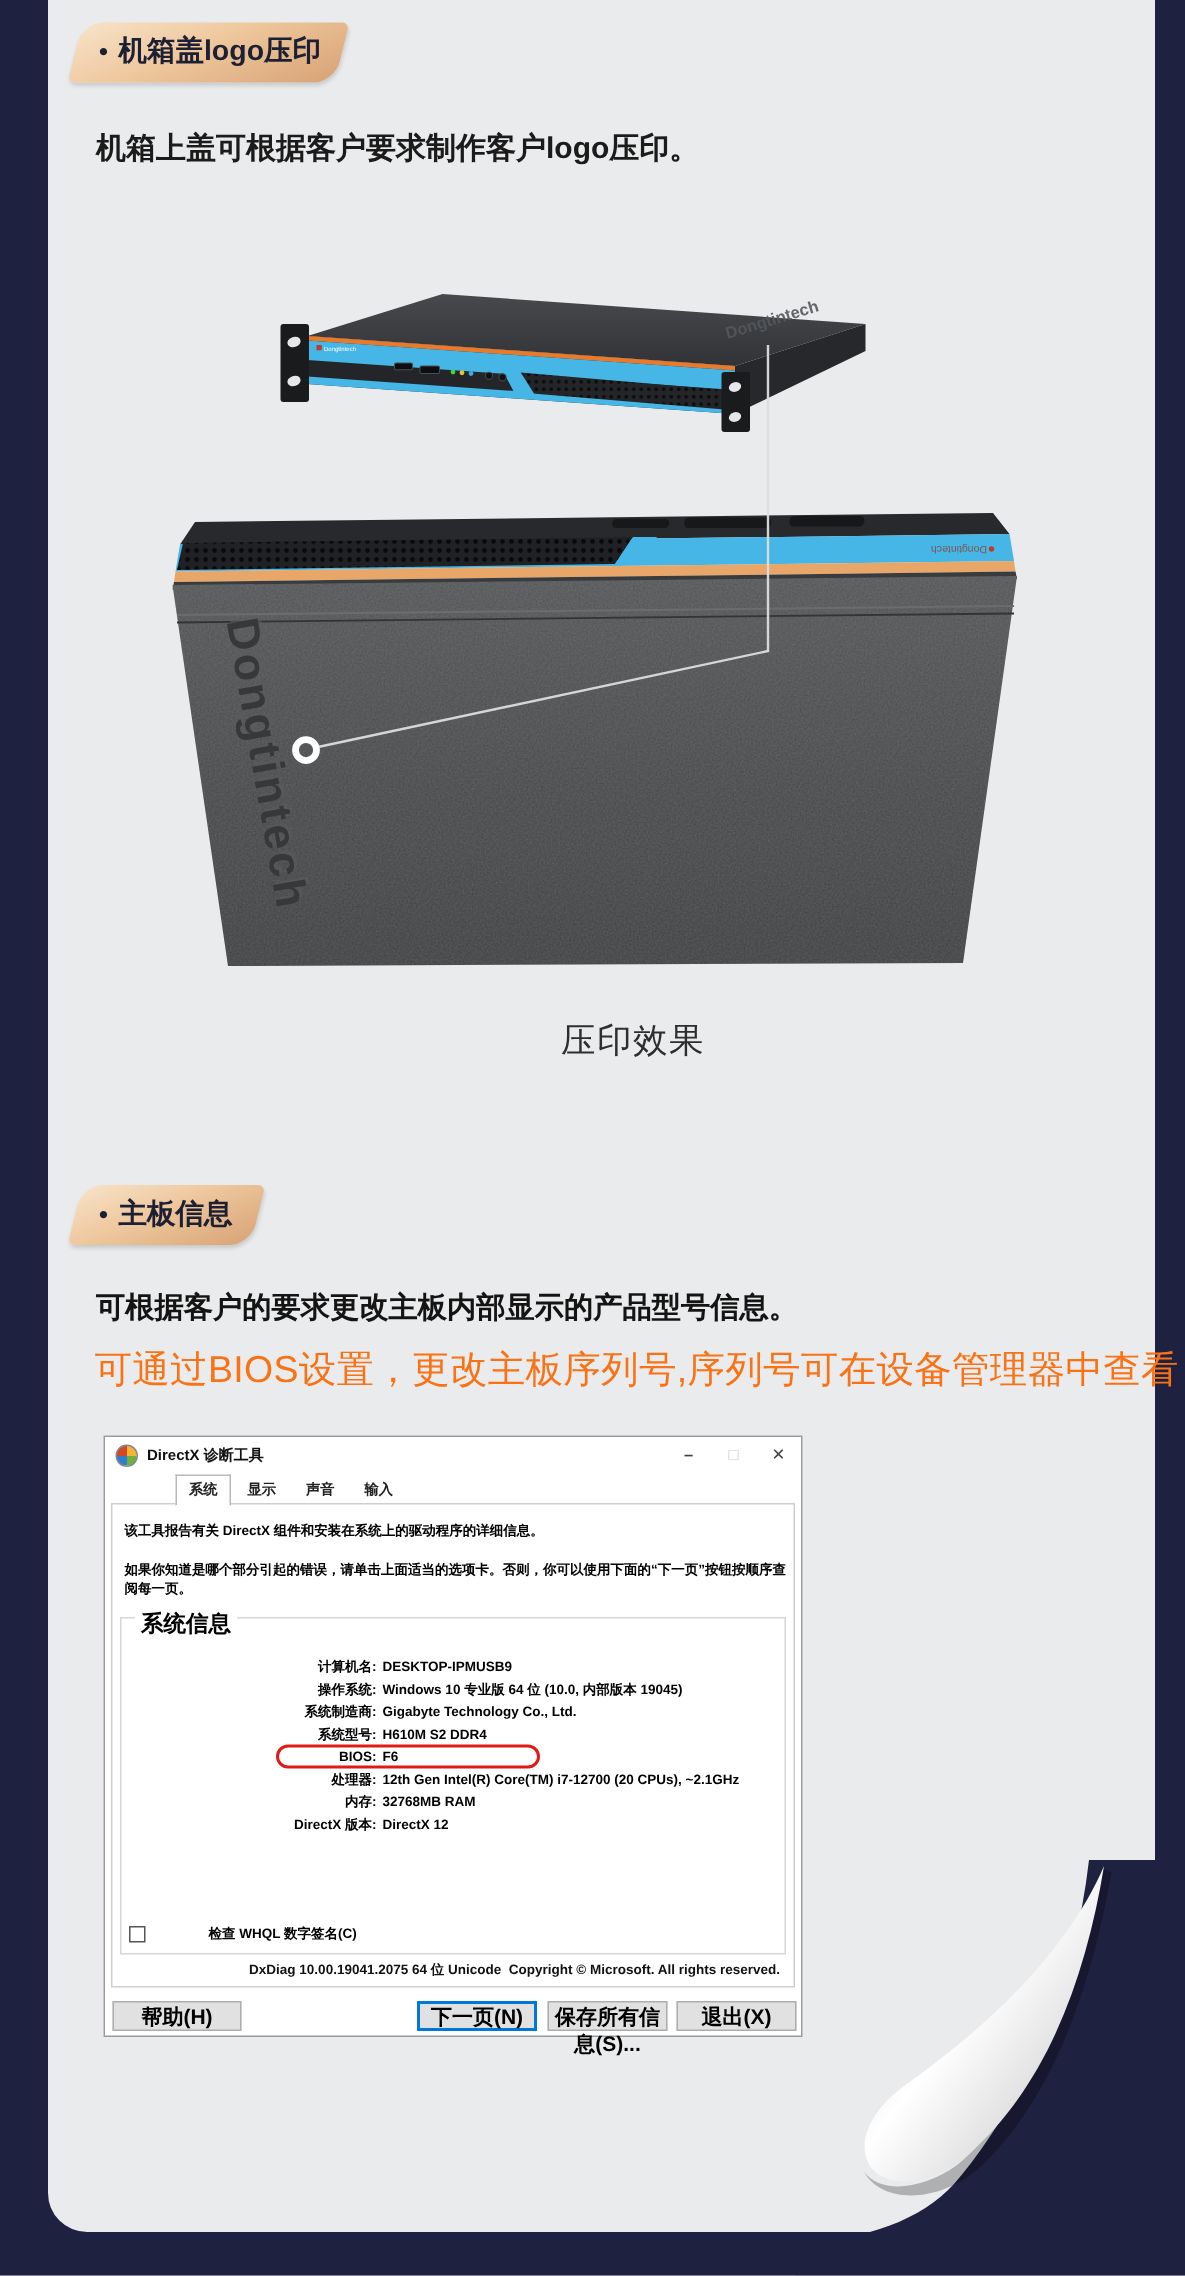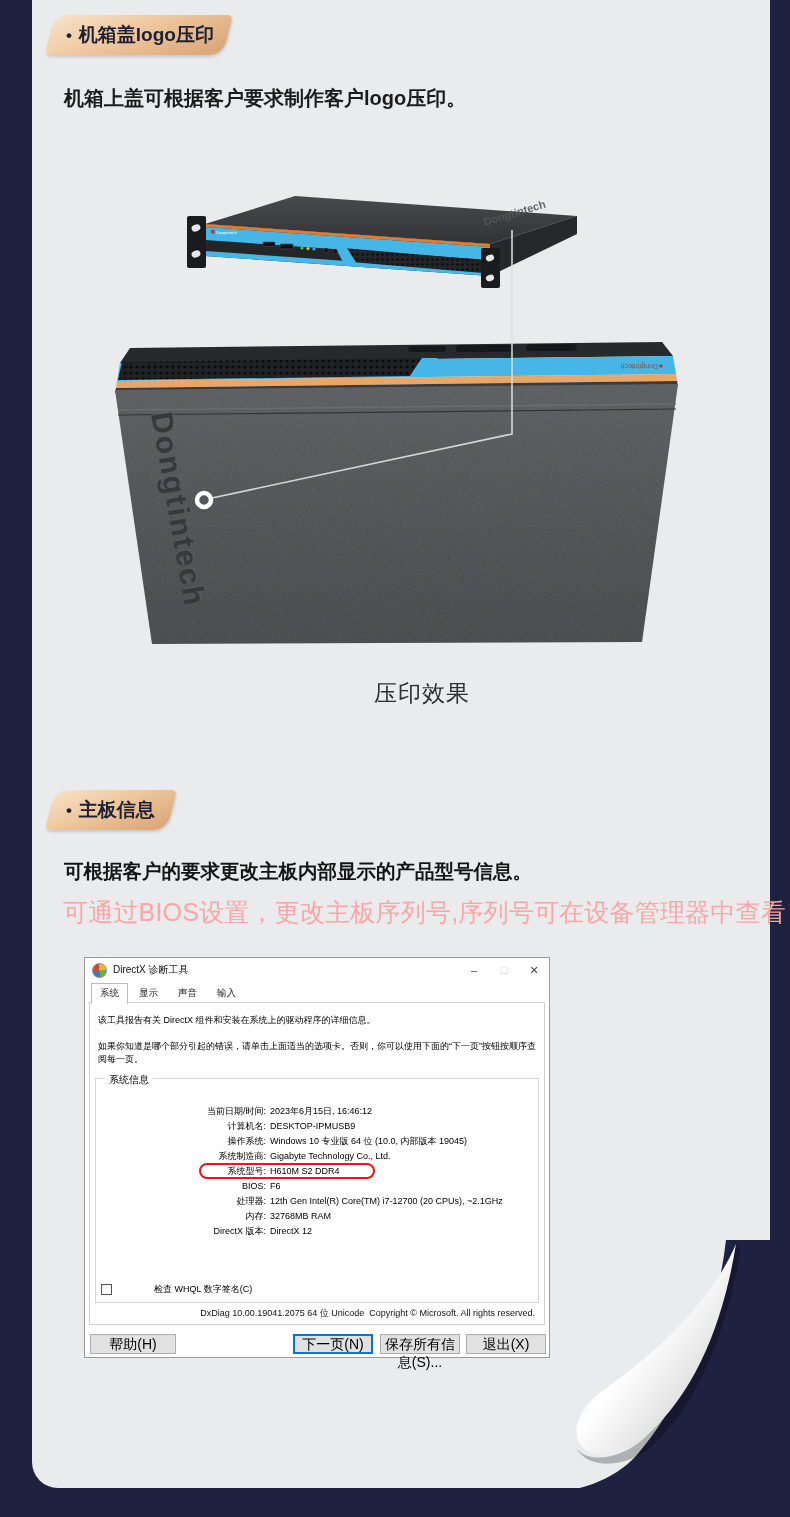--- a/index.html
+++ b/index.html
@@ -26,44 +26,44 @@
   .badge .badge-inner{
     display:block;transform:skewX(14deg);
     font-size:19px;font-weight:700;color:#1d1f33;
     line-height:40px;padding-left:16px;white-space:nowrap;
   }
   .badge .bullet{margin-right:7px;font-size:17px;}
   .s1-desc{position:absolute;left:64px;top:85px;font-size:20px;font-weight:700;color:#1b1b1b;text-align:center;}
   .caption{position:absolute;left:32px;top:678px;width:780px;text-align:center;
     font-size:23px;color:#2e2e2e;letter-spacing:1px;}
   .s2-line1{position:absolute;left:64px;top:858px;font-size:19.5px;font-weight:700;color:#141414;}
-  .s2-line2{position:absolute;left:63px;top:896px;font-size:25px;font-weight:400;color:#fca5a5;letter-spacing:0.2px;}
+  .s2-line2{position:absolute;left:63px;top:896px;font-size:25px;font-weight:400;color:#f97316;letter-spacing:0.2px;}
 
   
   .dxwin{
-    position:absolute;left:84px;top:957px;width:466px;height:401px;
+    position:absolute;left:69px;top:957px;width:466px;height:401px;
     background:#ffffff;border:1px solid #9a9a9a;box-sizing:border-box;
-    font-size:9px;color:#000;
+    font-size:9px;color:#000;font-weight:bold;
   }
   .dx-titlebar{position:absolute;left:0;top:0;right:0;height:24px;display:flex;align-items:center;padding-left:7px;}
   .dx-appicon{width:13px;height:13px;border-radius:50%;margin-right:6px;flex:0 0 auto;
     background:conic-gradient(#f2b632 0 90deg,#6fb13c 90deg 180deg,#2f7fd0 180deg 270deg,#d24726 270deg 360deg);
     border:1px solid #888;}
   .dx-title{font-size:10px;color:#111;}
   .dx-controls{margin-left:auto;display:flex;align-items:center;height:100%;}
   .dx-ctl{width:30px;text-align:center;font-size:11px;color:#444;line-height:24px;cursor:default;}
   .dx-ctl.max{color:#c9c9c9;}
   .dx-tabs{position:absolute;left:6px;top:25px;display:flex;}
   .dx-tab{padding:3px 8px;font-size:9.5px;color:#222;border:1px solid transparent;margin-right:2px;}
-  .dx-tab.active{border:1px solid #b9b9b9;border-bottom:1px solid #fff;background:#fff;position:relative;z-index:2;}
+  .dx-tab.active{border:1px solid #b9b9b9;border-bottom:1px solid #fff;background:#fff;position:relative;z-index:2;margin-left:41px;}
   .dx-frame{position:absolute;left:4px;right:4px;top:44px;height:323px;border:1px solid #cfcfcf;box-sizing:border-box;}
   .dx-p1{position:absolute;left:13px;top:56px;right:10px;}
   .dx-p2{position:absolute;left:13px;top:82px;right:10px;}
   .dx-groupbox{position:absolute;left:10px;right:10px;top:120px;height:223px;border:1px solid #d7d7d7;}
-  .dx-grouplabel{position:absolute;left:9px;top:-6px;background:#fff;padding:0 4px;font-size:10px;}
+  .dx-grouplabel{position:absolute;left:9px;top:-6px;background:#fff;padding:0 4px;font-size:15px;}
   .dx-rows{position:absolute;left:11px;right:11px;top:146px;}
   .dx-row{display:flex;height:15px;line-height:15px;}
   .dx-label{width:170px;text-align:right;padding-right:4px;flex:0 0 auto;}
   .dx-val{flex:1;white-space:nowrap;}
   .dx-highlight{
     position:absolute;left:103px;top:59px;width:176px;height:16px;
     border:2px solid #e01b15;border-radius:8px;box-sizing:border-box;pointer-events:none;
   }
   .dx-checkboxrow{position:absolute;left:16px;top:325px;display:flex;align-items:center;gap:38px;}
   .dx-checkbox{width:9px;height:9px;border:1px solid #555;background:#fff;margin-right:4px;flex:0 0 auto;}
@@ -217,24 +217,20 @@
 
   <div class="dx-p1">该工具报告有关 DirectX 组件和安装在系统上的驱动程序的详细信息。</div>
   <div class="dx-p2">如果你知道是哪个部分引起的错误，请单击上面适当的选项卡。否则，你可以使用下面的“下一页”按钮按顺序查阅每一页。</div>
 
   <div class="dx-groupbox">
     <span class="dx-grouplabel">系统信息</span>
   </div>
 
   <div class="dx-rows">
     <div class="dx-row">
-        <span class="dx-label">当前日期/时间:</span>
-        <span class="dx-val">2023年6月15日, 16:46:12</span>
-      </div>
-    <div class="dx-row">
         <span class="dx-label">计算机名:</span>
         <span class="dx-val">DESKTOP-IPMUSB9</span>
       </div>
     <div class="dx-row">
         <span class="dx-label">操作系统:</span>
         <span class="dx-val">Windows 10 专业版 64 位 (10.0, 内部版本 19045)</span>
       </div>
     <div class="dx-row">
         <span class="dx-label">系统制造商:</span>
         <span class="dx-val">Gigabyte Technology Co., Ltd.</span>

